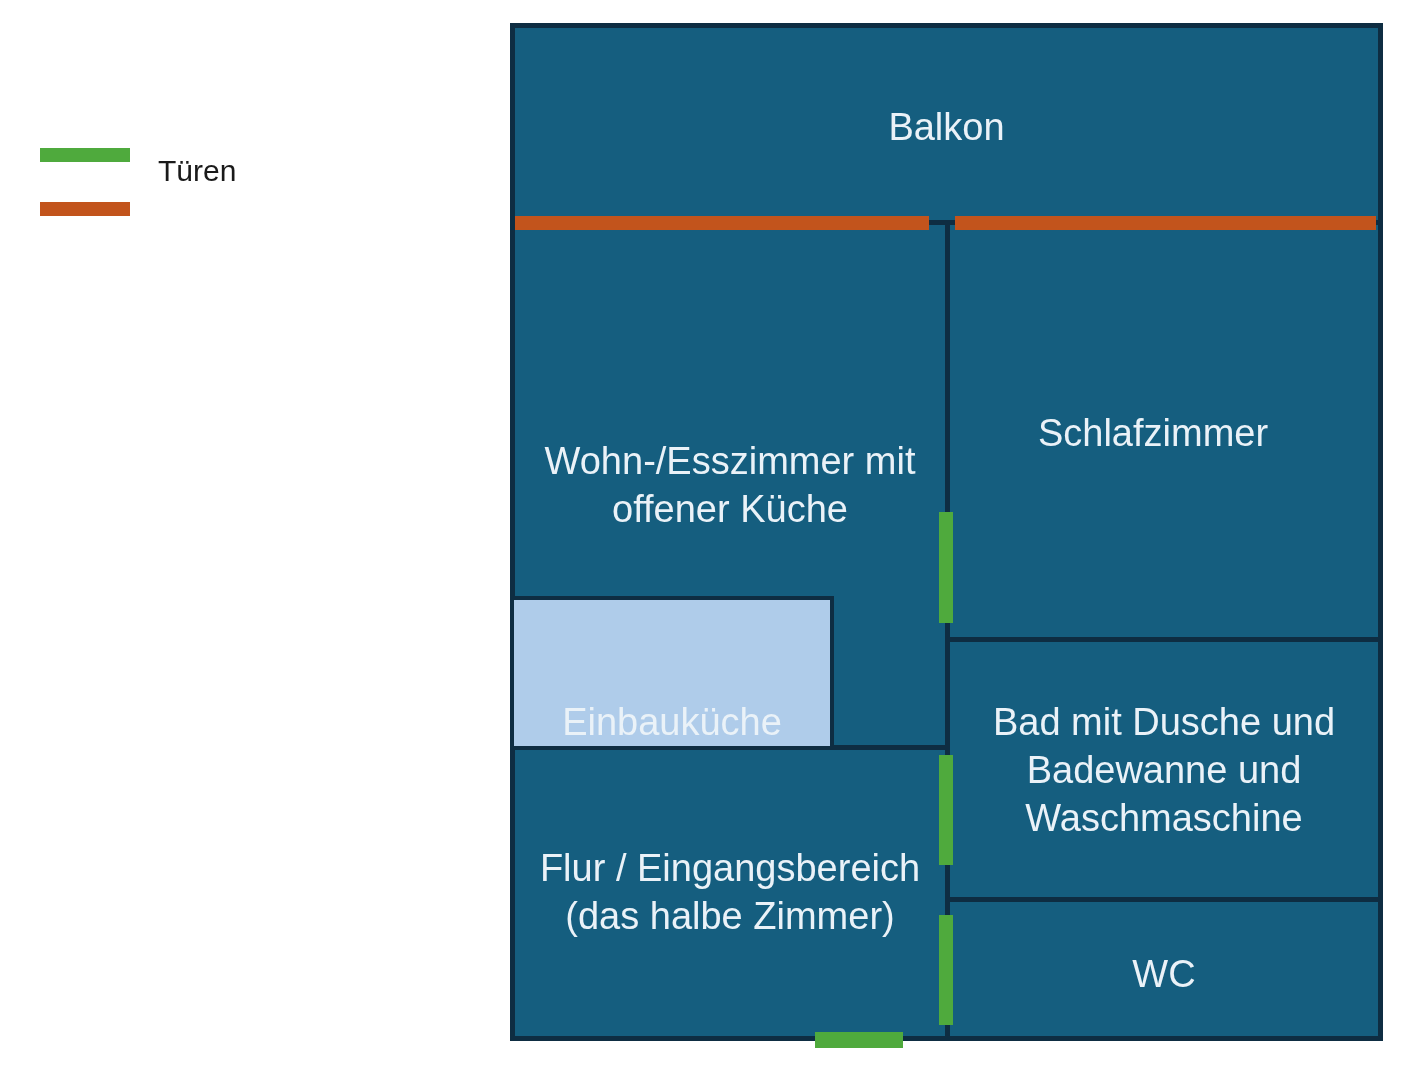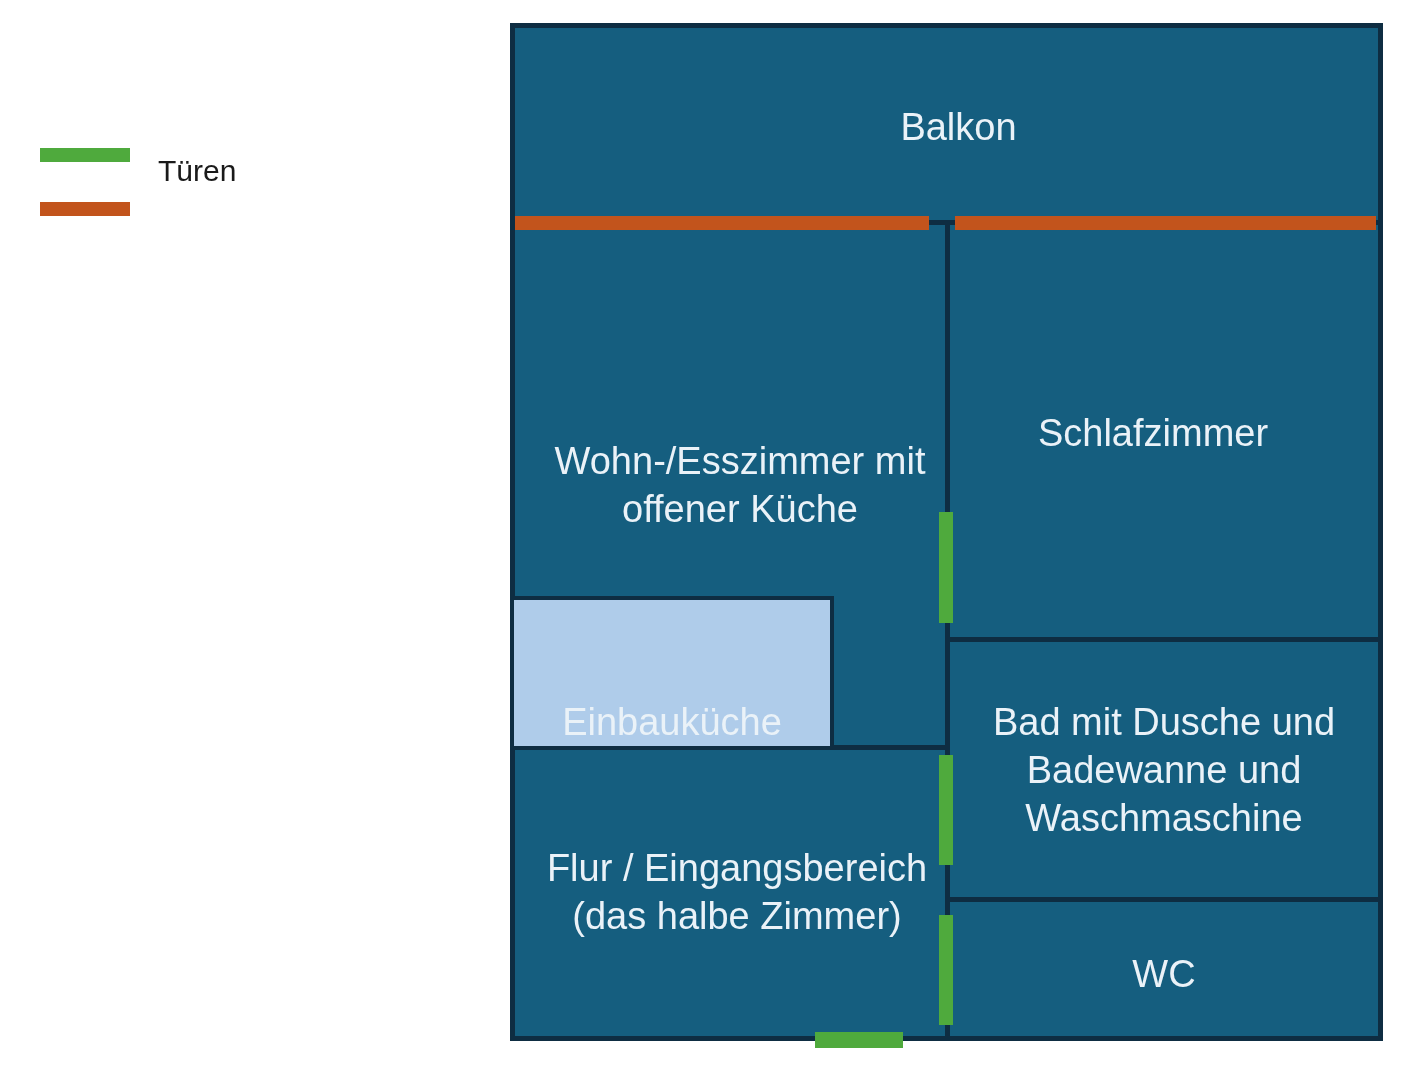--- a/index.html
+++ b/index.html
@@ -87,26 +87,26 @@
     justify-content: center;
   }
 
   .room-label {
     color: var(--room-text, #EAF2F8);
     font-size: 38px;
     line-height: 48px;
     text-align: center;
     white-space: pre-line;
   }
-  .label-balkon { left: 12px;     top: 75px;  width: 863px; }
-  .label-wohn   { left: 10px;     top: 409px; width: 430px; }
+  .label-balkon { left: 0;     top: 75px;  width: 863px; }
+  .label-wohn   { left: 0;     top: 409px; width: 430px; }
   .label-schlaf { left: 435px; top: 381px; width: 406px; }
   .label-bad    { left: 435px; top: 670px; width: 428px; }
   .label-wc     { left: 435px; top: 922px; width: 428px; }
-  .label-flur   { left: 7px;     top: 816px; width: 430px; }
+  .label-flur   { left: 0;     top: 816px; width: 430px; }
 </style>
 </head>
 <body>
 
 <div class="legend">
   <div class="legend-row">
     <span class="swatch door"></span>
     <span class="legend-label">Türen</span>
   </div>
   <div class="legend-row">

